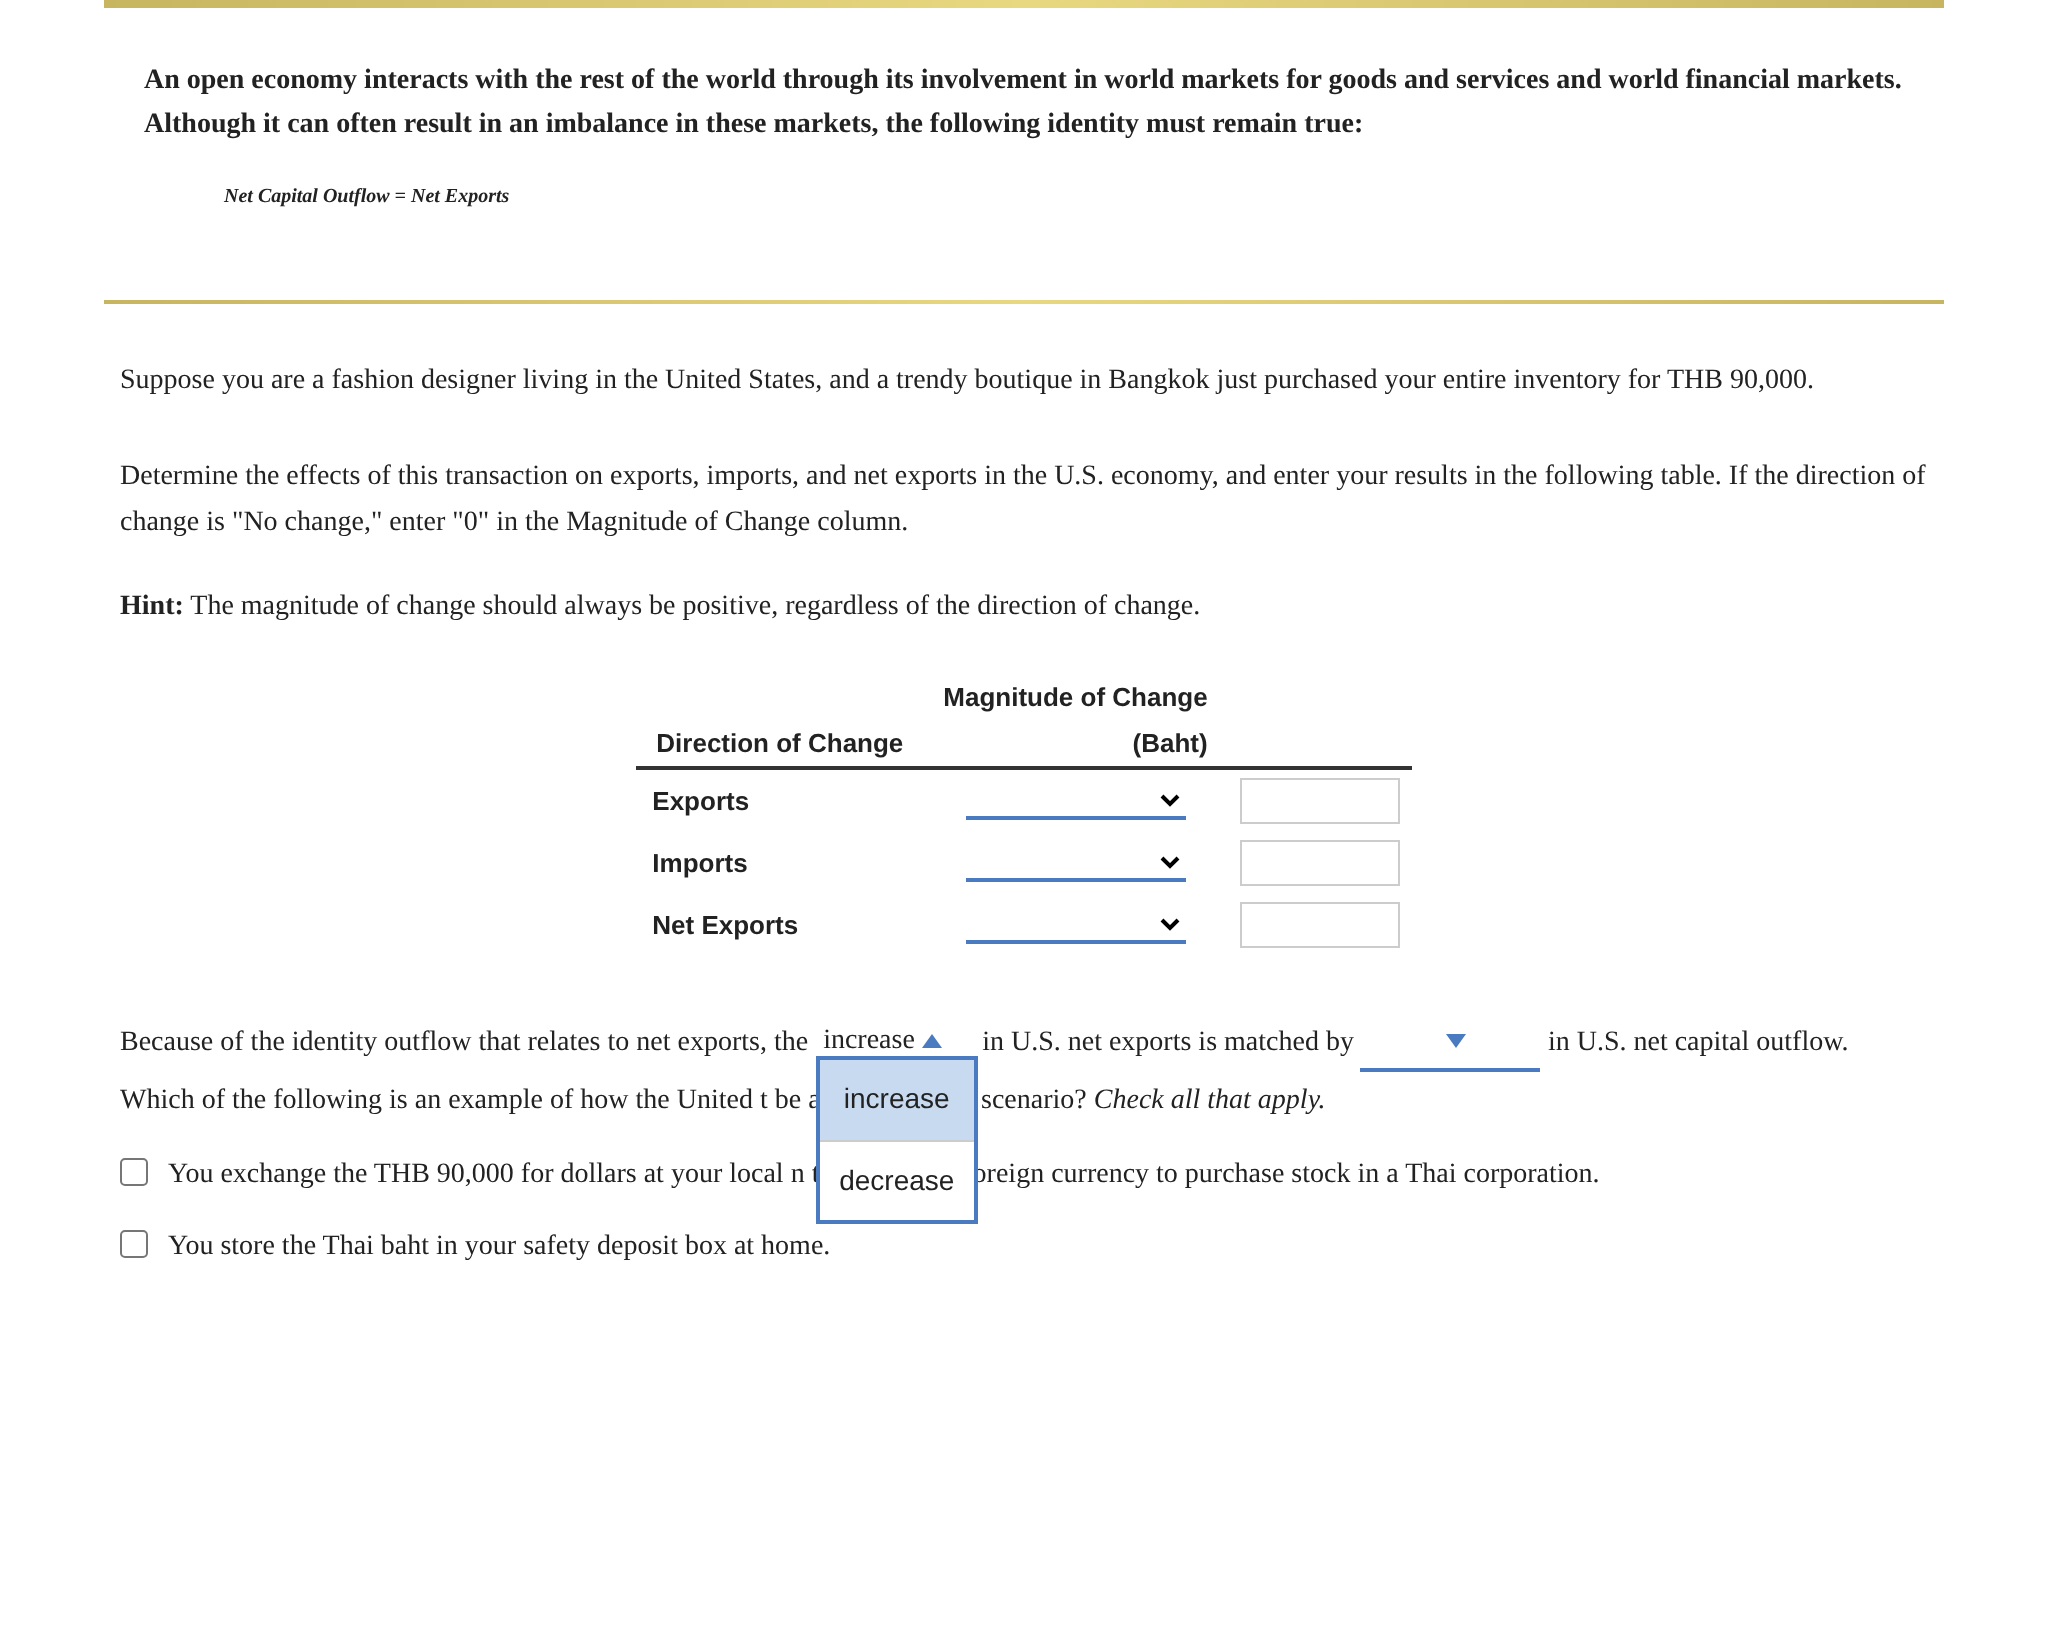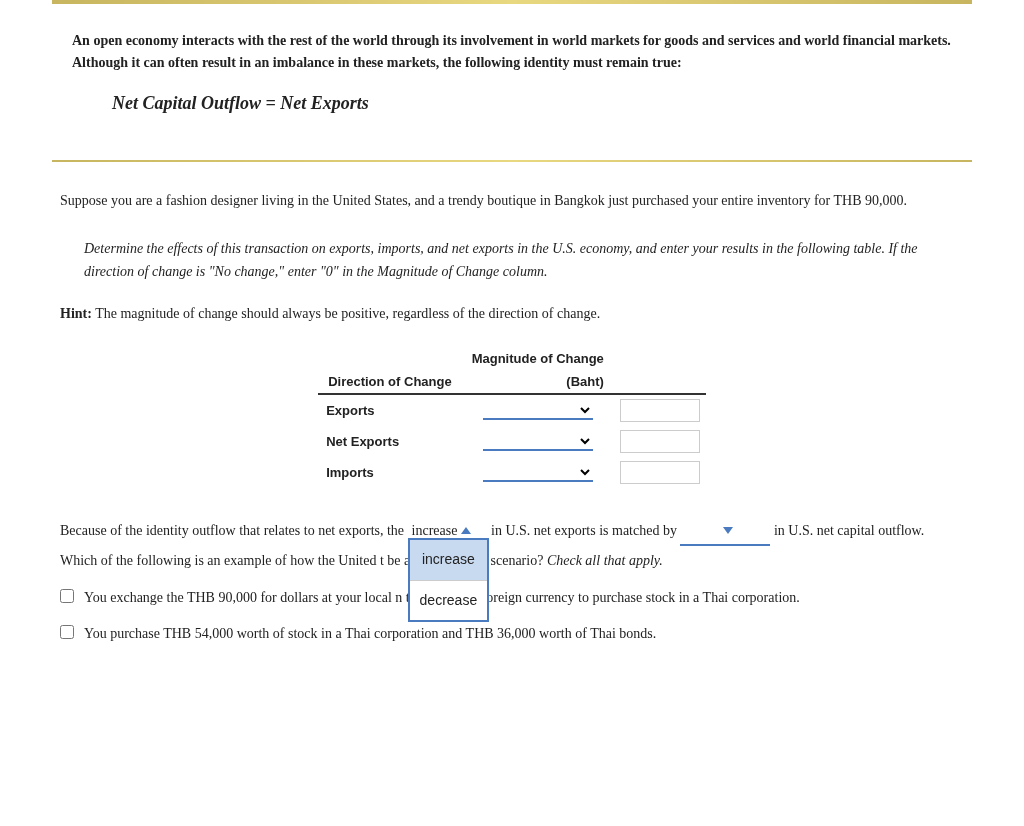--- a/index.html
+++ b/index.html
@@ -25,38 +25,36 @@
       font-weight: bold;
     }
     .section-intro p {
       margin-bottom: 10px;
       line-height: 1.6;
     }
     .formula-line {
       font-style: italic;
       padding: 8px 40px;
       margin: 10px 0;
-      font-size: 18px;
+      font-size: 10px;
     }
     .divider {
       height: 2px;
       background: linear-gradient(to right, #c8b560, #e8d880, #c8b560);
       margin: 14px 0;
     }
     .scenario-text {
       padding: 14px 8px 10px 8px;
       line-height: 1.6;
       margin-bottom: 8px;
     }
     .directions-text {
-      font-style: italic;
       line-height: 1.6;
       padding: 8px 8px;
       margin-bottom: 8px;
-      margin-left: 24px;
     }
     .hint-text {
       padding: 4px 8px 12px 8px;
       line-height: 1.6;
     }
     .hint-text strong {
       font-weight: bold;
       font-style: normal;
     }
     
@@ -262,35 +260,35 @@
             <option value="increase">Increase</option>
             <option value="decrease">Decrease</option>
             <option value="no_change">No change</option>
           </select>
         </td>
         <td class="input-cell">
           <input type="text" value="" style="">
         </td>
       </tr>
       <tr>
-        <td class="row-label">Net Exports</td>
+        <td class="row-label">Imports</td>
         <td class="select-cell">
           <select>
             <option value=""></option>
             <option value="increase">Increase</option>
             <option value="decrease">Decrease</option>
             <option value="no_change">No change</option>
           </select>
         </td>
         <td class="input-cell">
           <input type="text" value="" style="">
         </td>
       </tr>
       <tr>
-        <td class="row-label">Imports</td>
+        <td class="row-label">Net Exports</td>
         <td class="select-cell">
           <select>
             <option value=""></option>
             <option value="increase">Increase</option>
             <option value="decrease">Decrease</option>
             <option value="no_change">No change</option>
           </select>
         </td>
         <td class="input-cell">
           <input type="text" value="" style="">
@@ -324,17 +322,17 @@
 
   <div class="checkbox-section">
     <div class="checkbox-item">
       <input type="checkbox" id="cb1" style="">
       <label for="cb1" class="cb-text">
         You exchange the THB 90,000 for dollars at your local
         <span>n then uses the foreign currency to purchase stock in a Thai corporation.</span>
       </label>
     </div>
     <div class="checkbox-item">
-      <input type="checkbox" id="cb3" style="">
-      <label for="cb3" class="cb-text">You purchase THB 54,000 worth of stock in a Thai corporation and THB 36,000 worth of Thai bonds.</label>
+      <input type="checkbox" id="cb2" style="">
+      <label for="cb2" class="cb-text">You store the Thai baht in your safety deposit box at home.</label>
     </div>
   </div>
 </div>
 
 </body></html>

